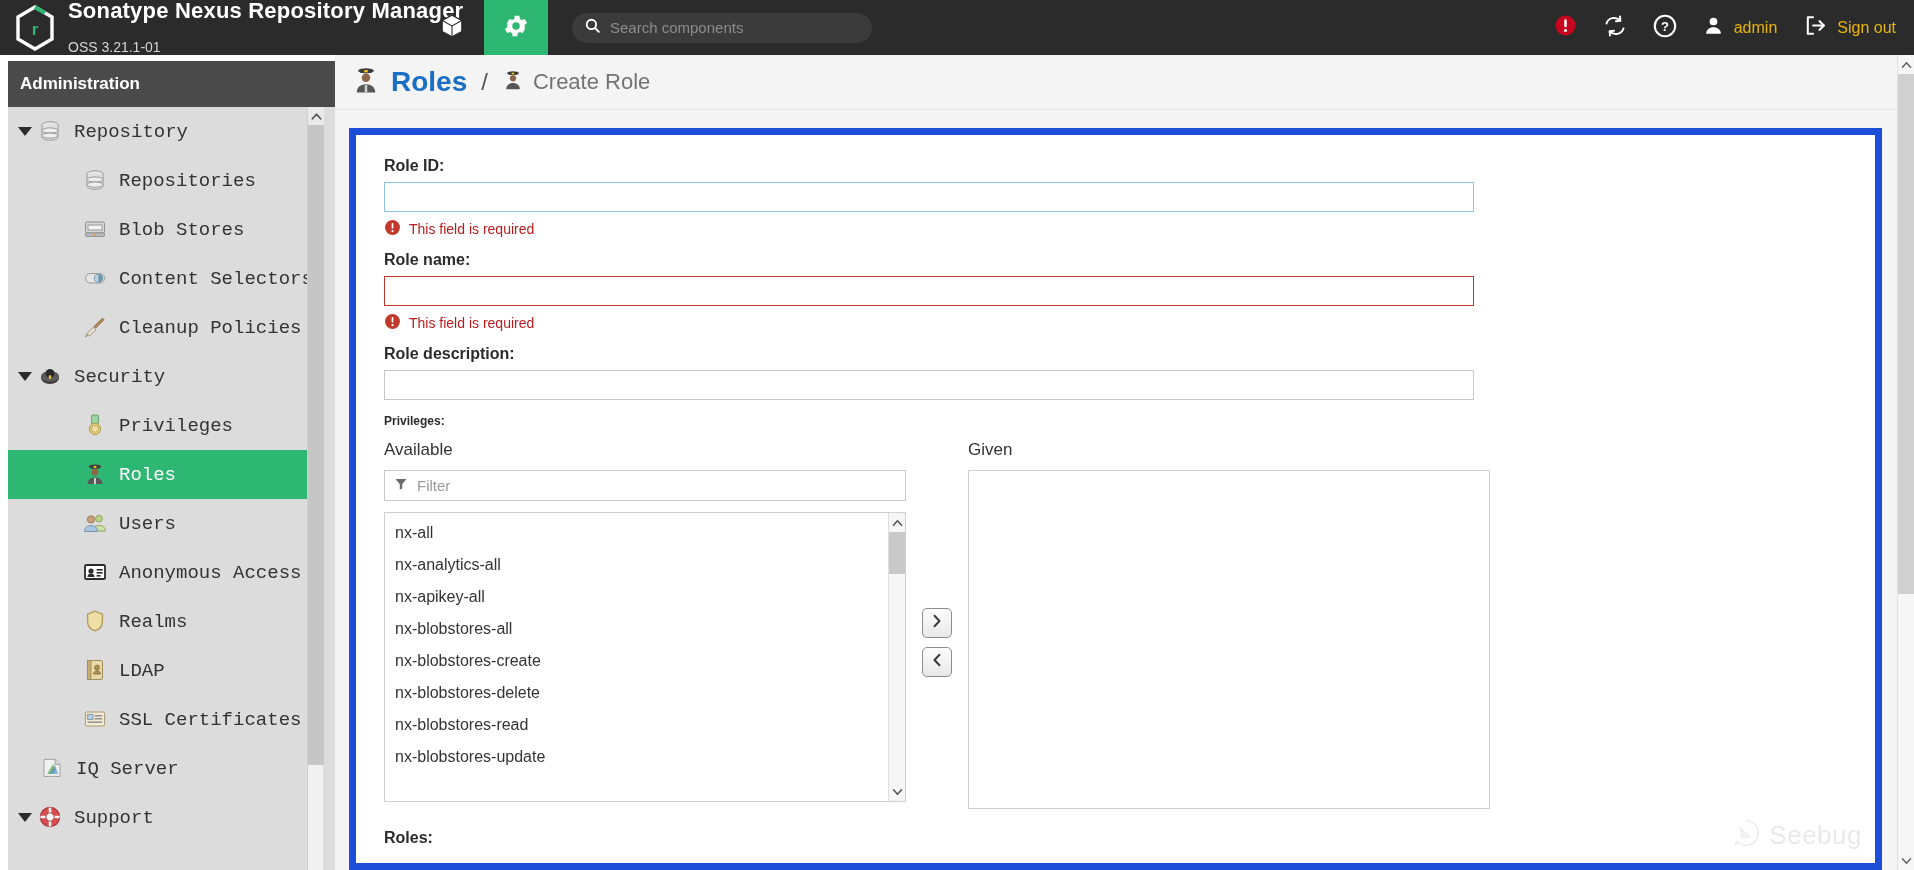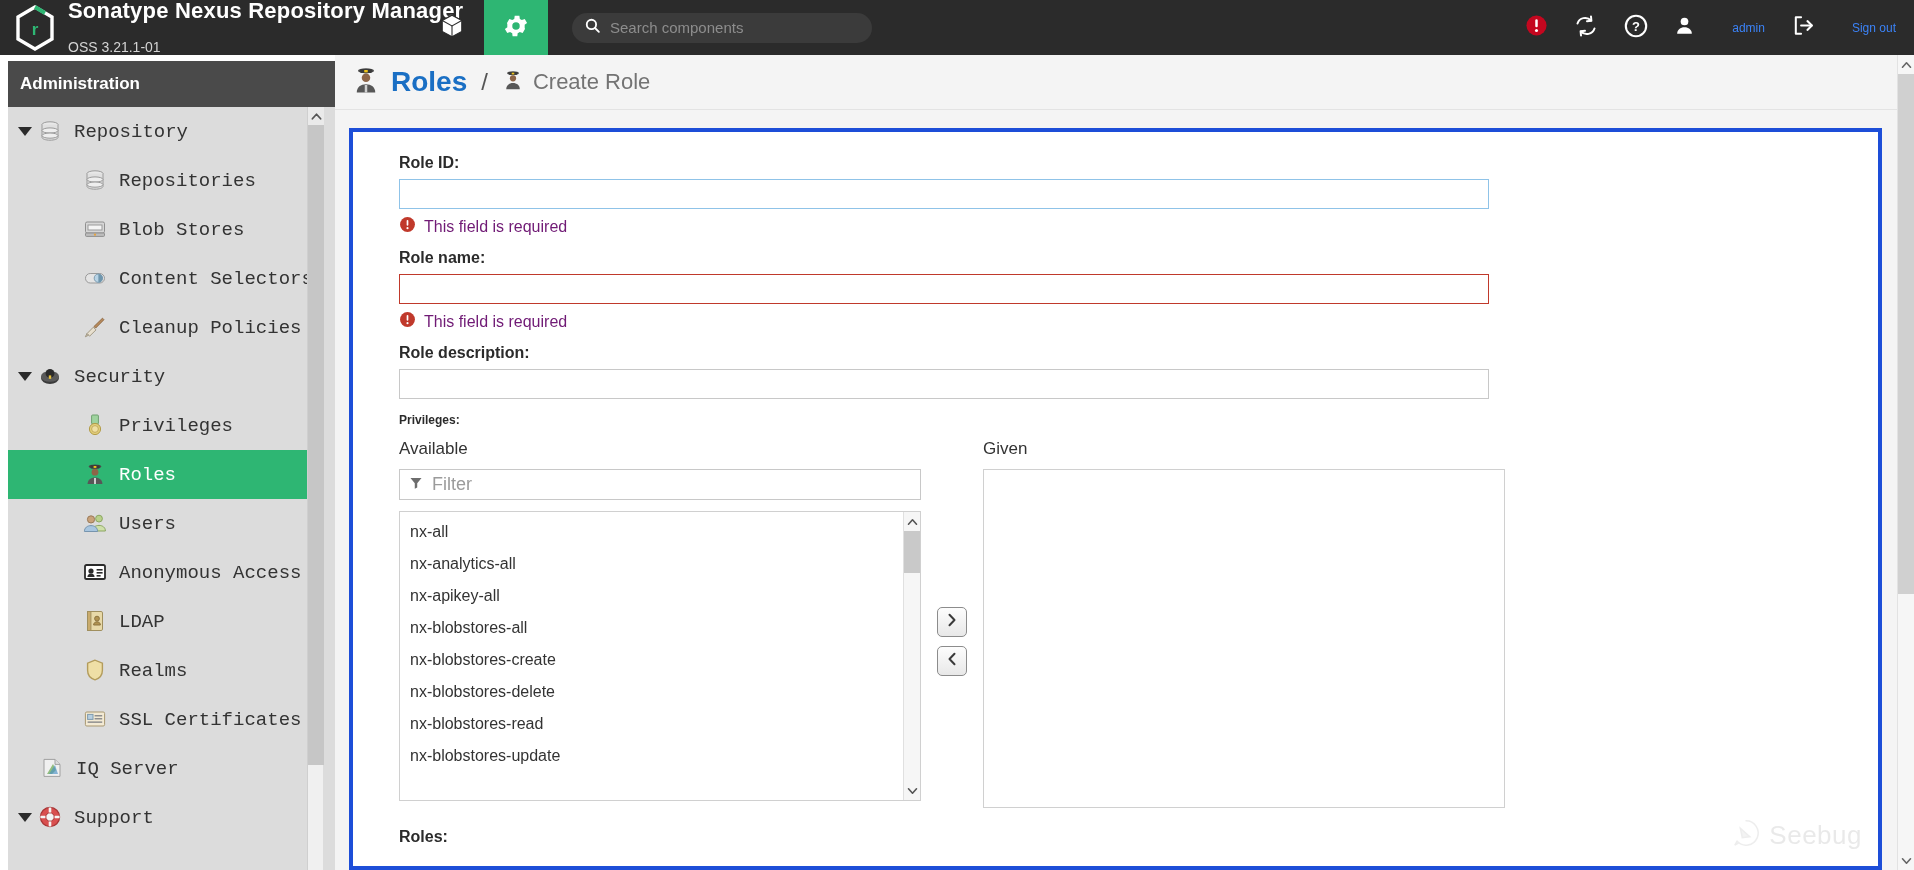--- a/index.html
+++ b/index.html
@@ -49,21 +49,21 @@
     background: transparent; border: none; outline: none;
     width: 100%; font-family: "Liberation Sans", sans-serif;
   }
   .searchbox .ph::placeholder { color: #8d8d8d; }
 
   .header-right {
     margin-left: auto; display: flex; align-items: center;
     gap: 26px; padding-right: 18px; height: 55px;
   }
   .hr-item { display: flex; align-items: center; gap: 10px; cursor: pointer; }
-  .hr-label { color: #3b82f6; font-size: 12px; white-space: nowrap; margin-left: 27px; }
+  .hr-label { color: #eab308; font-size: 16px; white-space: nowrap; }
 
   
   .sidebar {
     position: absolute; top: 55px; left: 8px;
     width: 335px; height: 815px;
     background: #dcdcdc;
     margin-top: 6px;
   }
   .admin-bar {
     height: 46px; background: #4a4a4a;
@@ -123,56 +123,56 @@
   .bc-sep { color: #555555; font-size: 24px; margin: 0 14px; }
   .bc-sub { color: #737373; font-size: 22px; margin-left: 9px; }
 
   .panel-wrap {
     position: relative;
     padding: 18px 14px 0 14px;
     height: 760px;
   }
   .panel {
     background: #ffffff;
-    border: 4px solid #1d4ed8;
+    border: 7px solid #1d4ed8;
     width: 1533px; height: 100%;
-    padding: 22px 46px;
+    padding: 22px 28px;
     overflow: hidden;
   }
 
   .f-label { font-size: 16px; font-weight: bold; color: #2b2b2b; margin-bottom: 7px; }
   .f-input {
     width: 1090px; height: 30px;
     border: 1px solid #c8c8c8; background: #ffffff;
     padding: 0 8px; font-size: 15px;
     font-family: "Liberation Sans", sans-serif;
     outline: none; display: block;
   }
   .f-input.focused { border: 1px solid #8fc3e8; }
   .f-input.error { border: 1px solid #c0392b; }
   .f-err {
     display: flex; align-items: center; gap: 8px;
     margin-top: 7px; margin-bottom: 12px;
   }
-  .f-err span { color: #701a75; font-size: 16px; }
+  .f-err span { color: #b91c1c; font-size: 14px; }
   .f-gap { margin-bottom: 14px; }
 
   .priv-head { font-size: 12px; font-weight: bold; color: #2b2b2b; margin-top: 6px; margin-bottom: 12px; }
   .transfer { display: flex; align-items: flex-start; }
   .col { width: 522px; }
   .col-title { font-size: 17px; color: #333333; margin-bottom: 10px; }
   .filter-box {
     width: 522px; height: 31px;
     border: 1px solid #c8c8c8; background: #ffffff;
     display: flex; align-items: center; padding: 0 9px;
     margin-bottom: 11px;
   }
   .filter-box input {
     border: none; outline: none; margin-left: 9px;
-    font-size: 18px; width: 100%;
+    font-size: 15px; width: 100%;
     font-family: "Liberation Sans", sans-serif;
     color: #333;
   }
   .filter-box input::placeholder { color: #9b9b9b; }
   .listbox {
     width: 522px; height: 290px;
     border: 1px solid #d0d0d0; background: #ffffff;
     position: relative; overflow: hidden;
   }
   .listbox.given { height: 339px; }
@@ -429,32 +429,32 @@
             <circle cx="8" cy="11" r="2.6" fill="#2b2b2b"></circle>
             <path d="M4.4 17c0-2.2 1.6-3.4 3.6-3.4s3.6 1.2 3.6 3.4z" fill="#2b2b2b"></path>
             <rect x="13.6" y="9" width="6" height="1.6" fill="#2b2b2b"></rect>
             <rect x="13.6" y="12" width="6" height="1.6" fill="#2b2b2b"></rect>
             <rect x="13.6" y="15" width="4" height="1.6" fill="#2b2b2b"></rect>
           </svg></span>
         <span class="label">Anonymous Access</span>
       </div>
       <div class="nav-item child">
         <span class="nicon"><svg width="24" height="24" viewBox="0 0 24 24">
+            <path d="M12 2.2 4.6 5.2v7c0 5.2 3.3 8.4 7.4 9.6 4.1-1.2 7.4-4.4 7.4-9.6v-7z" fill="#efdfa6" stroke="#b39c5c" stroke-width="1.4"></path>
+          </svg></span>
+        <span class="label">Realms</span>
+      </div>
+      <div class="nav-item child">
+        <span class="nicon"><svg width="24" height="24" viewBox="0 0 24 24">
             <rect x="4.5" y="2.5" width="15" height="19" rx="1.4" fill="#e8d9a8" stroke="#a08f5e"></rect>
             <rect x="4.5" y="2.5" width="3.4" height="19" fill="#c9ab6d" stroke="#a08f5e"></rect>
             <circle cx="14" cy="9.6" r="2.4" fill="#b09250" stroke="#8d7440"></circle>
             <path d="M10.6 16c0-2 1.6-3.2 3.4-3.2s3.4 1.2 3.4 3.2z" fill="#b09250" stroke="#8d7440"></path>
           </svg></span>
         <span class="label">LDAP</span>
-      </div>
-      <div class="nav-item child">
-        <span class="nicon"><svg width="24" height="24" viewBox="0 0 24 24">
-            <path d="M12 2.2 4.6 5.2v7c0 5.2 3.3 8.4 7.4 9.6 4.1-1.2 7.4-4.4 7.4-9.6v-7z" fill="#efdfa6" stroke="#b39c5c" stroke-width="1.4"></path>
-          </svg></span>
-        <span class="label">Realms</span>
       </div>
       <div class="nav-item child">
         <span class="nicon"><svg width="24" height="24" viewBox="0 0 24 24">
             <rect x="2.4" y="5" width="19.2" height="14" rx="1.4" fill="#f3ead4" stroke="#a89770"></rect>
             <rect x="4.6" y="7.4" width="5.4" height="5" fill="#b7cfe0" stroke="#7f9cb0"></rect>
             <rect x="11.6" y="8" width="7.6" height="1.5" fill="#8f8f8f"></rect>
             <rect x="11.6" y="11" width="7.6" height="1.5" fill="#8f8f8f"></rect>
             <rect x="4.6" y="14.4" width="14.6" height="1.5" fill="#8f8f8f"></rect>
           </svg></span>
         <span class="label">SSL Certificates</span>

